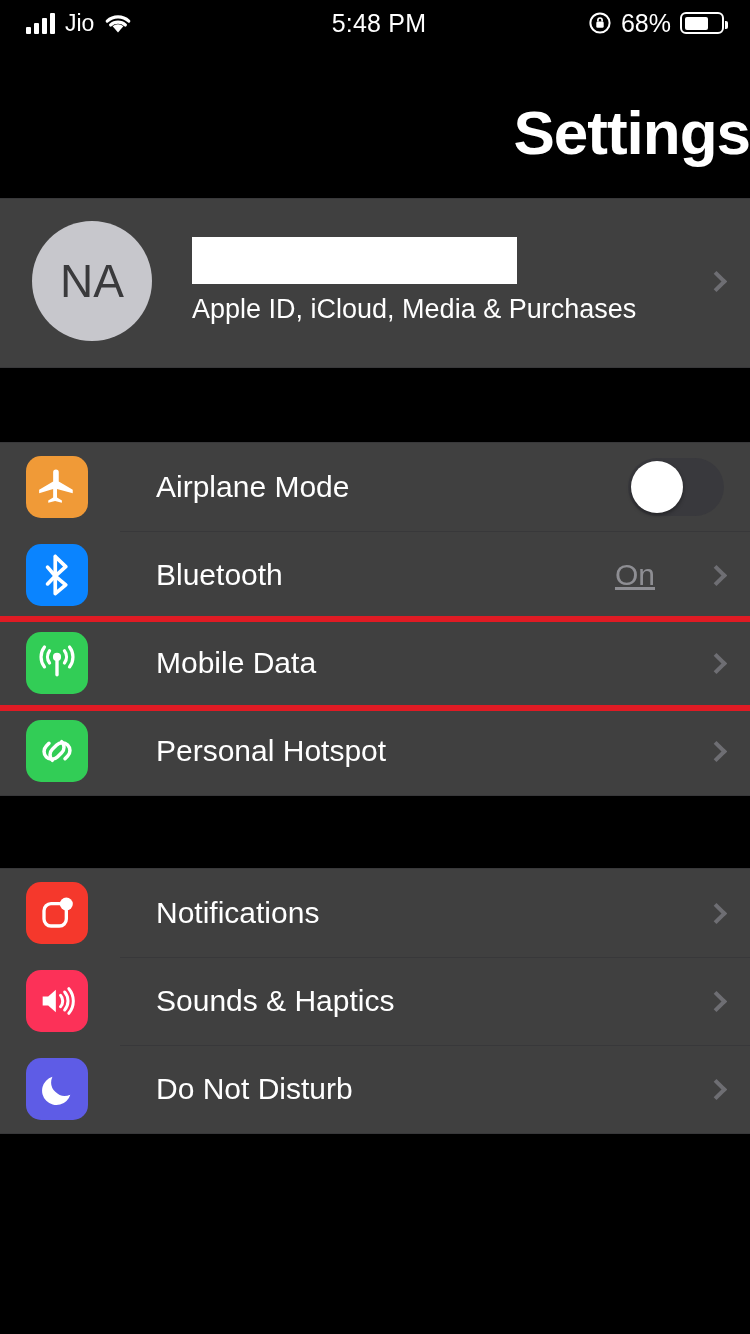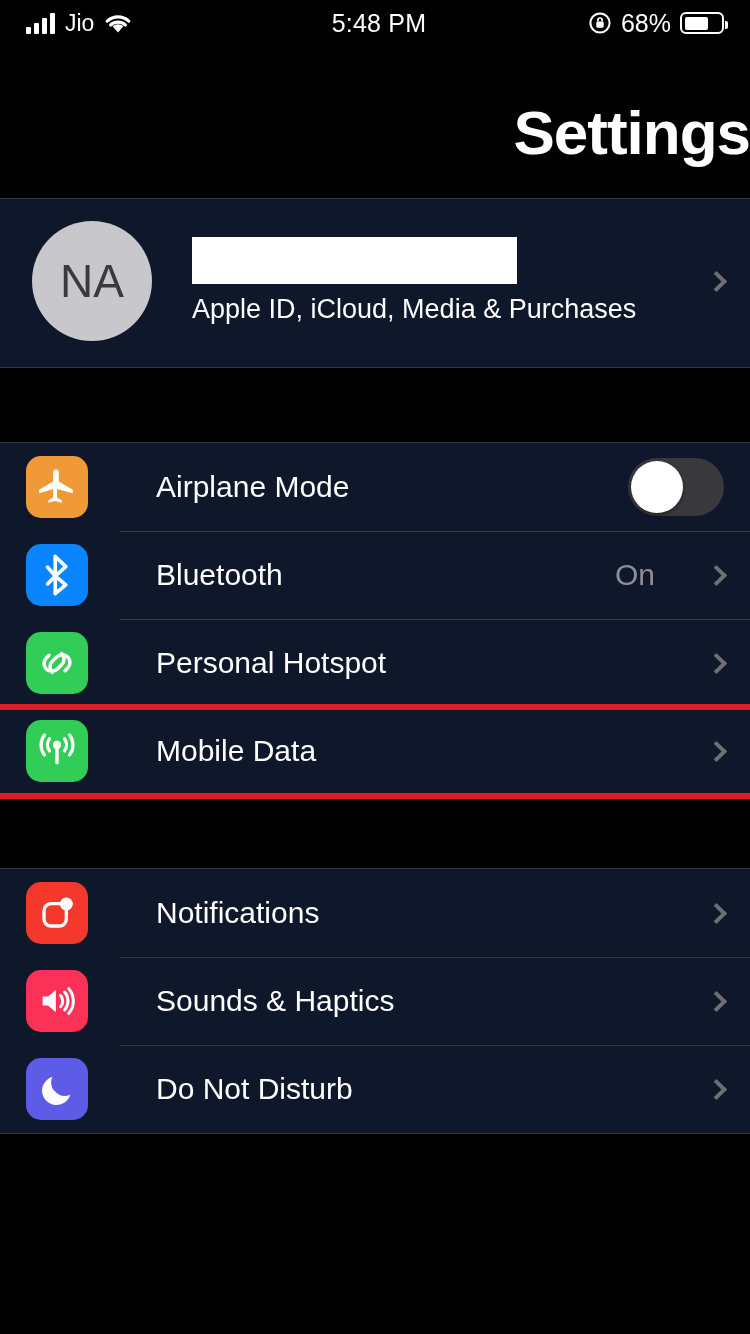--- a/index.html
+++ b/index.html
@@ -46,21 +46,21 @@
     content:""; position:absolute; right:-6px; top:7px;
     width:3px; height:8px; background:#fff; border-radius:0 2px 2px 0;
   }
   .battery b{ display:block; height:100%; background:#fff; border-radius:2px; }
 
   
   .title-wrap{ background:#000; padding:56px 0 34px 32px;text-align:right; }
   .big-title{ font-size:62px; font-weight:bold; color:#fff; letter-spacing:-1px; line-height:1; }
 
   
-  .group{ background:#0f172a; border-top:1px solid #38383A; border-bottom:1px solid #38383A; }
+  .group{ background:#404040; border-top:1px solid #38383A; border-bottom:1px solid #38383A; }
   .gap{ background:#000; height:74px; }
   .gap.small{ height:72px; }
 
   .row{
     display:flex; align-items:center;
     min-height:88px; padding-left:26px; padding-right:26px;
     position:relative;
     gap:32px;
   }
   .row + .row::before{
@@ -72,21 +72,21 @@
     width:62px; height:62px; border-radius:15px;
     flex:0 0 62px;
     display:flex; align-items:center; justify-content:center;
     position:relative;
   }
   .label{
     font-size:30px; color:#fff; margin-left:36px;
     white-space:nowrap;
   }
   .spacer{ flex:1 1 auto; }
-  .value{ font-size:30px; color:#8E8E93; margin-right:16px; }
+  .value{ font-size:30px; color:#8E8E93; margin-right:16px;text-decoration:underline; }
 
   .chev{
     width:15px; height:15px;
     border-right:4px solid #6E6E73; border-top:4px solid #6E6E73;
     transform:rotate(45deg); flex:0 0 auto; margin-left:6px;
   }
 
   
   .account-row{
     display:flex; align-items:center;
@@ -203,51 +203,51 @@
   <div class="row">
     <div class="icon" style="background:#0A84FF">
       <svg width="34" height="42" viewBox="0 0 16 24">
         <path d="M7 1.4 13 7.2 7 12.6 7 1.4 M7 12.6 13 17.6 7 22.6 Z" fill="none" stroke="#fff" stroke-width="2.1" stroke-linejoin="round" stroke-linecap="round"></path>
         <path d="M2.6 7.5 7 12.6 2.6 17.1" fill="none" stroke="#fff" stroke-width="2.1" stroke-linecap="round" stroke-linejoin="round"></path>
       </svg>
     </div>
     <div class="label">Bluetooth</div>
     <div class="spacer"></div>
     <div class="value">On</div>
-    <div class="chev"></div>
-  </div>
-
-  <div class="row">
-    <div class="icon" style="background:#32CD56">
-      <svg width="40" height="40" viewBox="0 0 24 24">
-        <path d="M14.8 6.4 a4.6 4.6 0 0 1 0 6.6 l-2.6 2.6 a4.6 4.6 0 0 1-6.6-6.6 l1.6-1.6" fill="none" stroke="#fff" stroke-width="2.1" stroke-linecap="round"></path>
-        <path d="M9.2 17.6 a4.6 4.6 0 0 1 0-6.6 l2.6-2.6 a4.6 4.6 0 0 1 6.6 6.6 l-1.6 1.6" fill="none" stroke="#fff" stroke-width="2.1" stroke-linecap="round"></path>
-      </svg>
-    </div>
-    <div class="label">Personal Hotspot</div>
-    <div class="spacer"></div>
     <div class="chev"></div>
   </div>
 
   <div class="row highlight-row">
     <div class="annot-box" style="border-color: rgb(224, 27, 36);"></div>
     <div class="icon" style="background:#32CD56">
       <svg width="44" height="44" viewBox="0 0 26 26">
         <circle cx="13" cy="9.4" r="2.4" fill="#fff"></circle>
         <rect x="12" y="10.6" width="2" height="10.4" rx="1" fill="#fff"></rect>
         <path d="M8.6 5.8 a6 6 0 0 0 0 7.2" fill="none" stroke="#fff" stroke-width="1.9" stroke-linecap="round"></path>
         <path d="M17.4 5.8 a6 6 0 0 1 0 7.2" fill="none" stroke="#fff" stroke-width="1.9" stroke-linecap="round"></path>
         <path d="M5.6 3.5 a9.6 9.6 0 0 0 0 11.8" fill="none" stroke="#fff" stroke-width="1.9" stroke-linecap="round"></path>
         <path d="M20.4 3.5 a9.6 9.6 0 0 1 0 11.8" fill="none" stroke="#fff" stroke-width="1.9" stroke-linecap="round"></path>
       </svg>
     </div>
     <div class="label">Mobile Data</div>
     <div class="spacer"></div>
     <div class="chev"></div>
   </div>
+
+  <div class="row">
+    <div class="icon" style="background:#32CD56">
+      <svg width="40" height="40" viewBox="0 0 24 24">
+        <path d="M14.8 6.4 a4.6 4.6 0 0 1 0 6.6 l-2.6 2.6 a4.6 4.6 0 0 1-6.6-6.6 l1.6-1.6" fill="none" stroke="#fff" stroke-width="2.1" stroke-linecap="round"></path>
+        <path d="M9.2 17.6 a4.6 4.6 0 0 1 0-6.6 l2.6-2.6 a4.6 4.6 0 0 1 6.6 6.6 l-1.6 1.6" fill="none" stroke="#fff" stroke-width="2.1" stroke-linecap="round"></path>
+      </svg>
+    </div>
+    <div class="label">Personal Hotspot</div>
+    <div class="spacer"></div>
+    <div class="chev"></div>
+  </div>
 </div>
 
 <div class="gap small"></div>
 
 <div class="group">
 
   <div class="row">
     <div class="icon" style="background:#F5382C">
       <svg width="40" height="40" viewBox="0 0 24 24">
         <rect x="4.2" y="6.4" width="13.4" height="13.4" rx="4.2" fill="none" stroke="#fff" stroke-width="2"></rect>

